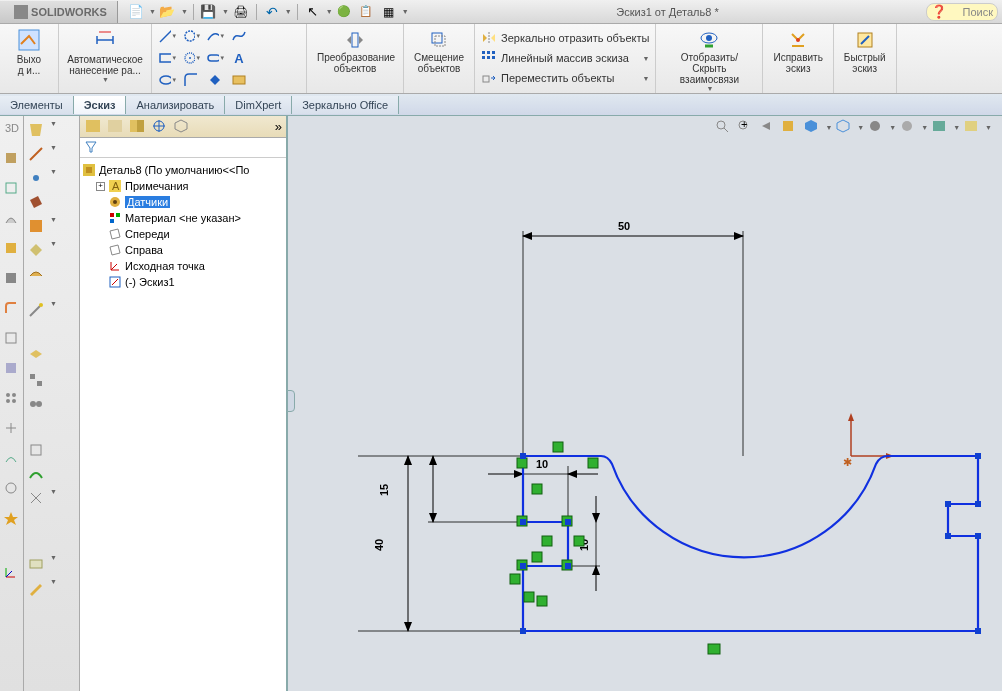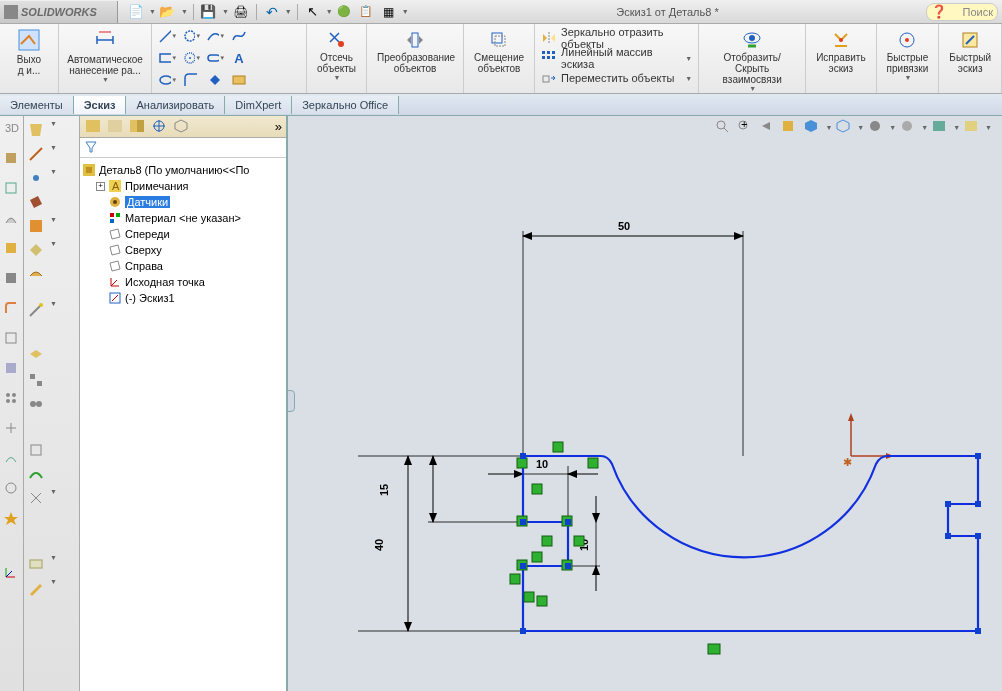--- a/index.html
+++ b/index.html
@@ -1,20 +1,20 @@
 <!DOCTYPE html>
 <html><head>
 <meta charset="utf-8">
 <style>
 * { box-sizing: border-box; margin: 0; padding: 0; font-family: Tahoma, Arial, sans-serif; font-size: 11px; }
 body { width: 1002px; height: 691px; overflow: hidden; background: #e8e8e8; position: relative; }
 
 
 .titlebar { height: 24px; background: linear-gradient(#f0f0f0, #d8d8d8); display: flex; align-items: center; border-bottom: 1px solid #aaa; }
-.logo { width: 118px; height: 22px; background: linear-gradient(#e0e0e0, #c8c8c8); display: flex; align-items: center; padding-left: 4px; border-right: 1px solid #999; font-weight: bold; font-style: italic; color: #6a6a6a; font-size: 12px; }
+.logo { width: 118px; height: 22px; background: linear-gradient(#e0e0e0, #c8c8c8); display: flex; align-items: center; padding-left: 4px; border-right: 1px solid #999; font-weight: bold; color: #6a6a6a; font-size: 12px; justify-content: center; }
 .logo .cube { width: 14px; height: 14px; background: #888; margin-right: 3px; display: inline-block; }
 .qat { display: flex; align-items: center; gap: 2px; padding-left: 8px; }
 .qat-btn { width: 20px; height: 18px; display: flex; align-items: center; justify-content: center; cursor: pointer; }
 .qat-sep { width: 1px; height: 16px; background: #aaa; margin: 0 3px; }
 .doc-title { flex: 1; text-align: center; color: #555; }
 .search-box { display: flex; align-items: center; padding: 0 4px; background: #fff8c0; border: 1px solid #ccc; border-radius: 8px; height: 18px; margin-right: 4px; }
 
 
 .ribbon { height: 70px; background: linear-gradient(#f8f8f8, #e8e8e8); border-bottom: 1px solid #aaa; display: flex; }
 .rib-group { border-right: 1px solid #ccc; padding: 2px 4px; display: flex; flex-direction: column; align-items: flex-end; justify-content: flex-start; }
@@ -210,32 +210,20 @@
           </svg>
         </div>
       <div class="sk">
           <svg width="16" height="16">
             <rect x="2" y="4" width="12" height="8" fill="#e8c060" stroke="#b08020"></rect>
           </svg>
         </div>
     </div>
   </div>
   <div class="rib-group">
-      <div class="rib-med">
-    <div class="ic svg-icon">
-          <svg width="20" height="20">
-            <path d="M3 3 L12 12 M3 12 L12 3" stroke="#2060c0" stroke-width="1.5"></path>
-            <circle cx="14" cy="14" r="3" fill="#e04020"></circle>
-          </svg>
-        </div>
-    <div class="lbl" style="white-space:pre-line">Отсечь
-объекты</div><div class="dd">▼</div>
-  </div>
-    </div>
-  <div class="rib-group">
       <div class="rib-med" style="width:88px">
     <div class="ic svg-icon">
           <svg width="20" height="20">
             <path d="M2 10 L6 6 L6 14 Z M18 10 L14 6 L14 14 Z" fill="#888"></path>
             <rect x="7" y="3" width="6" height="14" fill="none" stroke="#2060c0"></rect>
           </svg>
         </div>
     <div class="lbl" style="white-space:pre-line">Преобразование
 объектов</div>
   </div>
@@ -312,32 +300,20 @@
           </svg>
         </div>
     <div class="lbl" style="white-space:pre-line">Исправить
 эскиз</div>
   </div>
     </div>
   <div class="rib-group">
       <div class="rib-med">
     <div class="ic svg-icon">
           <svg width="20" height="20">
-            <circle cx="10" cy="10" r="7" fill="none" stroke="#2060c0"></circle>
-            <circle cx="10" cy="10" r="2" fill="#e04020"></circle>
-          </svg>
-        </div>
-    <div class="lbl" style="white-space:pre-line">Быстрые
-привязки</div><div class="dd">▼</div>
-  </div>
-    </div>
-  <div class="rib-group">
-      <div class="rib-med">
-    <div class="ic svg-icon">
-          <svg width="20" height="20">
             <rect x="3" y="3" width="14" height="14" fill="#ffe8a0" stroke="#b08020"></rect>
             <path d="M6 14 L14 6" stroke="#2060c0" stroke-width="2"></path>
           </svg>
         </div>
     <div class="lbl" style="white-space:pre-line">Быстрый
 эскиз</div>
   </div>
     </div>
 </div>
 
@@ -563,27 +539,20 @@
               <rect x="2" y="8" width="4" height="4" fill="#06c"></rect>
             </svg></span>
         <span class="lbl">Материал &lt;не указан&gt;</span>
       </div>
       <div class="tree-item lvl1">
         <span style="width:9px"></span>
         <span class="ic"><svg width="14" height="14">
               <path d="M2 4 L10 2 L12 10 L4 12 Z" fill="none" stroke="#888"></path>
             </svg></span>
         <span class="lbl">Спереди</span>
-      </div>
-      <div class="tree-item lvl1">
-        <span style="width:9px"></span>
-        <span class="ic"><svg width="14" height="14">
-              <path d="M2 4 L10 2 L12 10 L4 12 Z" fill="none" stroke="#888"></path>
-            </svg></span>
-        <span class="lbl">Сверху</span>
       </div>
       <div class="tree-item lvl1">
         <span style="width:9px"></span>
         <span class="ic"><svg width="14" height="14">
               <path d="M2 4 L10 2 L12 10 L4 12 Z" fill="none" stroke="#888"></path>
             </svg></span>
         <span class="lbl">Справа</span>
       </div>
       <div class="tree-item lvl1">
         <span style="width:9px"></span>

